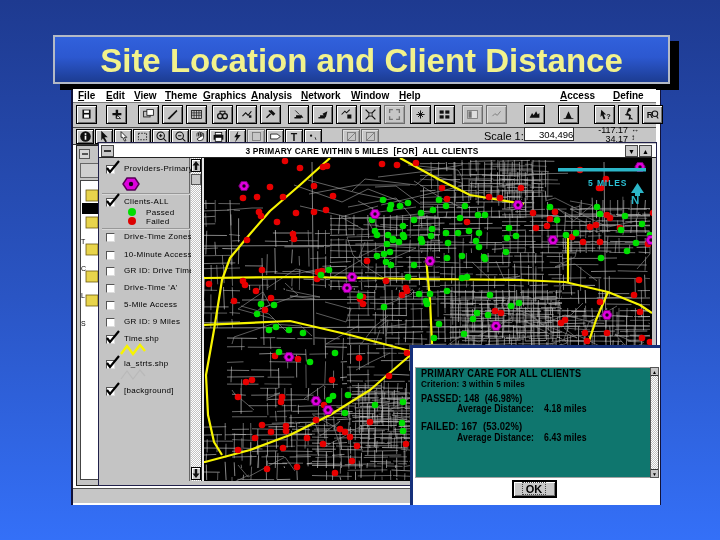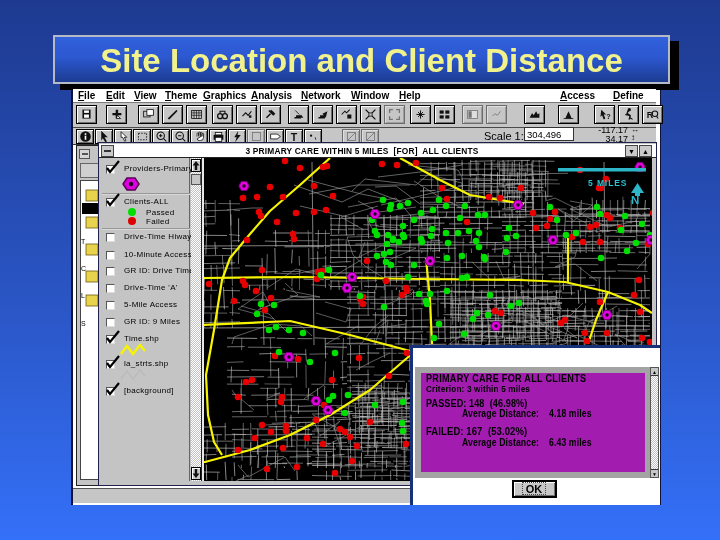--- a/index.html
+++ b/index.html
@@ -243,21 +243,21 @@
       <path d="M3 13L13 3" stroke="#101010"></path>
     </svg>
   </div>
 <div style="position:absolute;left:361px;top:129px;width:18px;height:15px;background:#c6c6c6;border:1px solid #000;box-shadow:inset 1px 1px 0 #fff,inset -1px -1px 0 #6f6f6f;opacity:.45;display:flex;align-items:center;justify-content:center">
     <svg width="13" height="13" viewBox="0 0 16 16" style="display:block">
       <rect x="3" y="3" width="10" height="10" fill="none" stroke="#101010"></rect>
       <path d="M3 13L13 3" stroke="#101010"></path>
     </svg>
   </div>
 <div style="position:absolute;left:484px;top:130px;font:11px 'Liberation Sans',sans-serif;color:#000">Scale 1:</div>
-<div style="position:absolute;left:524px;top:127px;width:50px;height:14px;background:#fff;border:1px solid #333;font:9.5px 'Liberation Sans',sans-serif;padding:1px 0 0 2px;color:#000">304,496</div>
+<div style="position:absolute;left:524px;top:127px;width:50px;height:14px;background:#fff;border:1px solid #333;font:9.5px 'Liberation Sans',sans-serif;padding:1px 0 0 14px;color:#000">304,496</div>
 <div style="position:absolute;left:578px;top:126px;width:50px;text-align:right;font:9px 'Liberation Sans',sans-serif;color:#000;line-height:8.5px">-117.17<br>34.17</div>
 <div style="position:absolute;left:631px;top:126px;font:8px 'Liberation Sans',sans-serif;color:#000;line-height:8px">↔<br>↕</div>
 
 <div style="position:absolute;left:76px;top:145px;width:26px;height:341px;background:#c4c4c4;border:1px solid #222">
  <div style="position:absolute;left:2px;top:3px;width:11px;height:10px;background:#d6d6d6;border:1px solid #555">
       <div style="position:absolute;left:2px;top:3px;width:6px;height:2px;background:#555"></div>
     </div>
  <div style="position:absolute;left:3px;top:17px;width:21px;height:15px;background:#d0d0d0;border:1px solid #666"></div>
  <div style="position:absolute;left:3px;top:34px;width:21px;height:300px;background:#fff;border:1px solid #444"></div>
  <svg width="22" height="300" viewBox="0 0 22 300" style="position:absolute;left:3px;top:36px">
@@ -306,21 +306,21 @@
       <path d="M2 8l3 4 9-11" stroke="#000" stroke-width="2.2" fill="none"></path>
     </svg>
   </div>
 <div style="position:absolute;left:124px;top:197px;font:8px 'Liberation Sans',sans-serif;color:#000;letter-spacing:.3px;white-space:nowrap">Clients-ALL</div>
 <div style="position:absolute;left:128px;top:208px;width:8px;height:8px;border-radius:50%;background:#00dd00"></div>
 <div style="position:absolute;left:146px;top:208px;font:8px 'Liberation Sans',sans-serif;color:#000;letter-spacing:.3px;white-space:nowrap">Passed</div>
 <div style="position:absolute;left:128px;top:217px;width:8px;height:8px;border-radius:50%;background:#dd0000"></div>
 <div style="position:absolute;left:146px;top:217px;font:8px 'Liberation Sans',sans-serif;color:#000;letter-spacing:.3px;white-space:nowrap">Failed</div>
 <div style="position:absolute;left:102px;top:228px;width:88px;border-top:1px solid #989898;border-bottom:1px solid #d8d8d8"></div>
 <div style="position:absolute;left:106px;top:233px;width:9px;height:9px;background:#fff;border-top:1px solid #555;border-left:1px solid #555;border-right:1px solid #ddd;border-bottom:1px solid #ddd"></div>
-<div style="position:absolute;left:124px;top:232px;font:8px 'Liberation Sans',sans-serif;color:#000;letter-spacing:.3px;white-space:nowrap">Drive-Time Hiway</div>
+<div style="position:absolute;left:124px;top:232px;font:8px 'Liberation Sans',sans-serif;color:#000;letter-spacing:.3px;white-space:nowrap">Drive-Time Zones</div>
 <div style="position:absolute;left:106px;top:251px;width:9px;height:9px;background:#fff;border-top:1px solid #555;border-left:1px solid #555;border-right:1px solid #ddd;border-bottom:1px solid #ddd"></div>
 <div style="position:absolute;left:124px;top:250px;font:8px 'Liberation Sans',sans-serif;color:#000;letter-spacing:.3px;white-space:nowrap">10-Minute Access</div>
 <div style="position:absolute;left:106px;top:267px;width:9px;height:9px;background:#fff;border-top:1px solid #555;border-left:1px solid #555;border-right:1px solid #ddd;border-bottom:1px solid #ddd"></div>
 <div style="position:absolute;left:124px;top:266px;font:8px 'Liberation Sans',sans-serif;color:#000;letter-spacing:.3px;white-space:nowrap">GR ID: Drive Time</div>
 <div style="position:absolute;left:106px;top:284px;width:9px;height:9px;background:#fff;border-top:1px solid #555;border-left:1px solid #555;border-right:1px solid #ddd;border-bottom:1px solid #ddd"></div>
 <div style="position:absolute;left:124px;top:283px;font:8px 'Liberation Sans',sans-serif;color:#000;letter-spacing:.3px;white-space:nowrap">Drive-Time 'A'</div>
 <div style="position:absolute;left:106px;top:301px;width:9px;height:9px;background:#fff;border-top:1px solid #555;border-left:1px solid #555;border-right:1px solid #ddd;border-bottom:1px solid #ddd"></div>
 <div style="position:absolute;left:124px;top:300px;font:8px 'Liberation Sans',sans-serif;color:#000;letter-spacing:.3px;white-space:nowrap">5-Mile Access</div>
 <div style="position:absolute;left:106px;top:318px;width:9px;height:9px;background:#fff;border-top:1px solid #555;border-left:1px solid #555;border-right:1px solid #ddd;border-bottom:1px solid #ddd"></div>
 <div style="position:absolute;left:124px;top:317px;font:8px 'Liberation Sans',sans-serif;color:#000;letter-spacing:.3px;white-space:nowrap">GR ID: 9 Miles</div>
@@ -2076,21 +2076,21 @@
           <rect x="433" y="33" width="5" height="5"></rect>
 <text x="429" y="46" font-size="11.5" font-weight="bold" font-family="Liberation Sans, sans-serif">N</text>
         </g>
 </svg>
     </div>
 </div>
 
 <div style="position:absolute;left:73px;top:488px;width:583px;height:15px;background:#c6c6c6;border-top:1px solid #555"></div>
 
 <div style="position:absolute;left:410px;top:345px;width:250px;height:160px;background:#fff;border-left:3px solid #16307a;border-top:3px solid #16307a">
- <div style="position:absolute;left:2px;top:19px;width:236px;height:111px;background:#a21caf;border:6px solid #a3a3a3">
+ <div style="position:absolute;left:2px;top:19px;width:236px;height:111px;background:#0f766e;border:1px solid #a3a3a3">
   <div style="position:absolute;left:5px;top:0px;font:bold 10px 'Liberation Sans',sans-serif;letter-spacing:.3px;color:#000;transform:scaleX(.91);transform-origin:0 0">PRIMARY CARE FOR ALL CLIENTS</div>
   <div style="position:absolute;left:5px;top:10px;font:bold 9.5px 'Liberation Sans',sans-serif;letter-spacing:.2px;color:#000;transform:scaleX(.86);transform-origin:0 0">Criterion: 3 within 5 miles</div>
   <div style="position:absolute;left:5px;top:25px;font:bold 10px 'Liberation Sans',sans-serif;letter-spacing:.1px;color:#000;transform:scaleX(.91);transform-origin:0 0">PASSED: 148&nbsp; (46.98%)</div>
   <div style="position:absolute;left:41px;top:35px;font:bold 10px 'Liberation Sans',sans-serif;letter-spacing:.1px;color:#000;transform:scaleX(.87);transform-origin:0 0">Average Distance:&nbsp;&nbsp;&nbsp;&nbsp;4.18 miles</div>
   <div style="position:absolute;left:5px;top:53px;font:bold 10px 'Liberation Sans',sans-serif;letter-spacing:.1px;color:#000;transform:scaleX(.95);transform-origin:0 0">FAILED: 167&nbsp; (53.02%)</div>
   <div style="position:absolute;left:41px;top:64px;font:bold 10px 'Liberation Sans',sans-serif;letter-spacing:.1px;color:#000;transform:scaleX(.87);transform-origin:0 0">Average Distance:&nbsp;&nbsp;&nbsp;&nbsp;6.43 miles</div>
  </div>
  <div style="position:absolute;right:1px;top:19px;width:9px;height:111px;background:repeating-conic-gradient(#fff 0 25%,#c0c0c0 0 50%) 0 0/2px 2px;border:1px solid #555">
   <div style="position:absolute;left:0;top:0;width:7px;height:8px;background:#c6c6c6;border-bottom:1px solid #333;font-size:5px;text-align:center;line-height:8px">▲</div>
   <div style="position:absolute;left:0;bottom:0;width:7px;height:8px;background:#c6c6c6;border-top:1px solid #333;font-size:5px;text-align:center;line-height:8px">▼</div>

